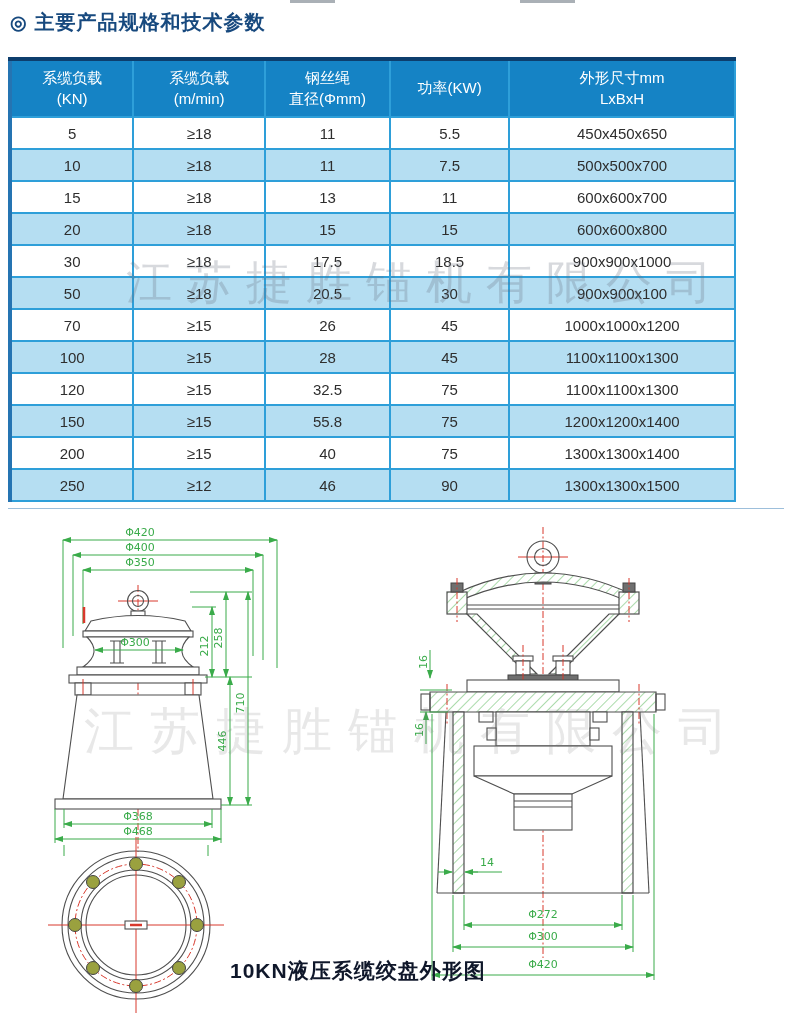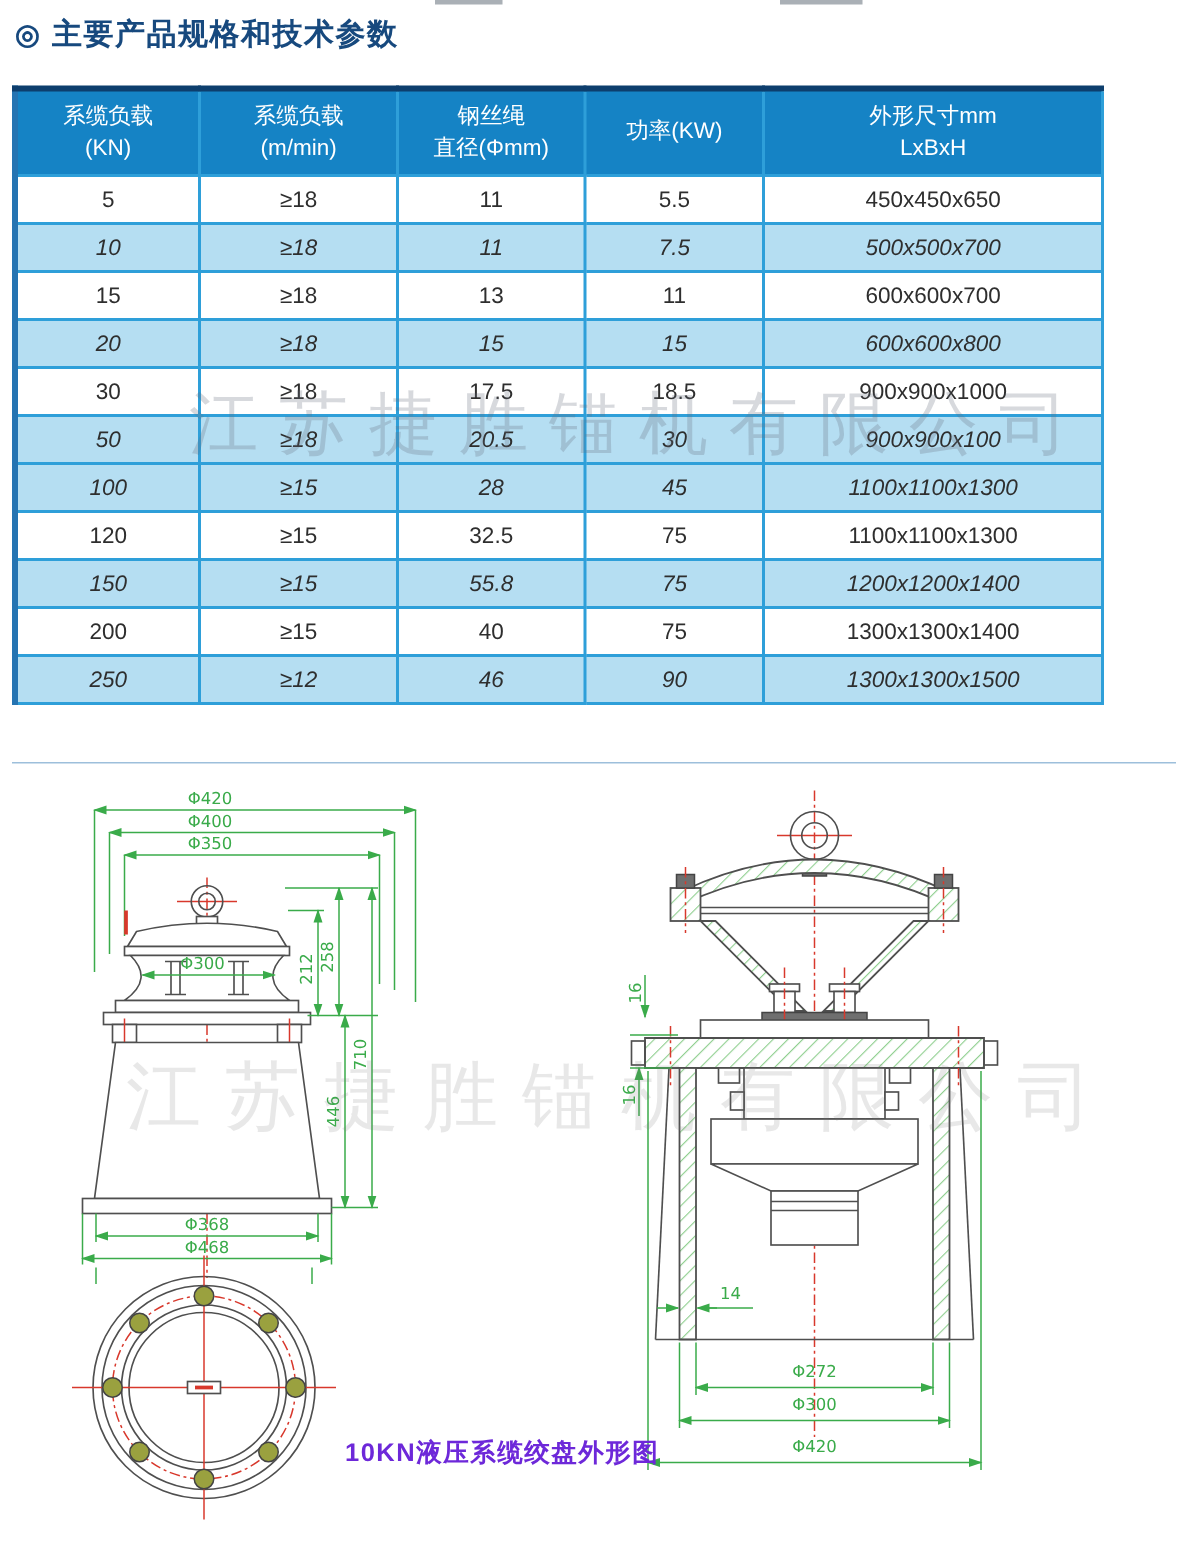--- a/index.html
+++ b/index.html
@@ -14,29 +14,29 @@
   #title-row{position:absolute;left:10px;top:9px;display:flex;align-items:center;gap:7px;
              color:var(--title);font-size:20px;font-weight:bold;letter-spacing:1px;}
   #title-row .bullet{font-size:19px;}
   #spec-table{position:absolute;left:8px;top:57px;width:728px;border-collapse:collapse;
               border-top:4px solid #0d3e6d;border-left:4px solid #2574b2;
               border-right:2px solid var(--grid);border-bottom:2px solid var(--grid);}
   #spec-table th{background:var(--header-bg);color:#fff;font-weight:normal;font-size:15px;
                  height:55px;border:2px solid var(--grid);padding:0;line-height:1.35;}
   #spec-table td{height:30px;text-align:center;font-size:15px;color:var(--cell-text);
                  border:2px solid var(--grid);padding:0;}
-  #spec-table tr.alt td{background:var(--row-alt);font-style:italic;}
+  #spec-table tr.alt td{background:var(--row-alt);}
   .sep-line{position:absolute;left:8px;top:508px;width:776px;height:1px;background:#9dbfdb;}
   .watermark{position:absolute;color:rgba(100,110,122,0.26);white-space:nowrap;
              pointer-events:none;font-family:"Liberation Sans",sans-serif;text-align:right;}
   #wm1{left:126px;top:252px;font-size:46px;letter-spacing:14px;}
   #wm2{left:84px;top:698px;font-size:50px;letter-spacing:16px;color:rgba(120,120,120,0.17);}
   #drawing-svg{position:absolute;left:0;top:515px;}
-  #drawing-caption{position:absolute;left:230px;top:957px;font-size:17px;font-weight:600;
-                   color:#6d28d9;letter-spacing:1px;}
+  #drawing-caption{position:absolute;left:230px;top:957px;font-size:21px;font-weight:600;
+                   color:#0f172a;letter-spacing:1px;}
   
   .oln{stroke:#4f4f4f;fill:none;stroke-width:1.1px;}
   .fw{fill:#fff;stroke:#4f4f4f;stroke-width:1.1px;}
   .ht{fill:url(#hatch);stroke:#4f4f4f;stroke-width:1.2px;}
   .grn{stroke:var(--dim-green);fill:none;stroke-width:1px;}
   .gtx{fill:var(--dim-green);font:11px "DejaVu Sans",sans-serif;text-anchor:middle;}
   .red{stroke:var(--centerline-red);fill:none;stroke-width:1px;}
   .redw{stroke:var(--centerline-red);fill:none;stroke-width:2.5px;}
   .redd{stroke:var(--centerline-red);fill:none;stroke-width:1px;stroke-dasharray:7 2.5 2 2.5;}
   .dk{fill:#6f6f6f;stroke:#444;stroke-width:1px;}
@@ -120,20 +120,27 @@
           <td>17.5</td>
           <td>18.5</td>
           <td>900x900x1000</td>
         </tr>
         <tr class="alt">
           <td>50</td>
           <td>≥18</td>
           <td>20.5</td>
           <td>30</td>
           <td>900x900x100</td>
+        </tr>
+        <tr>
+          <td>70</td>
+          <td>≥15</td>
+          <td>26</td>
+          <td>45</td>
+          <td>1000x1000x1200</td>
         </tr>
         <tr class="alt">
           <td>100</td>
           <td>≥15</td>
           <td>28</td>
           <td>45</td>
           <td>1100x1100x1300</td>
         </tr>
         <tr>
           <td>120</td>

